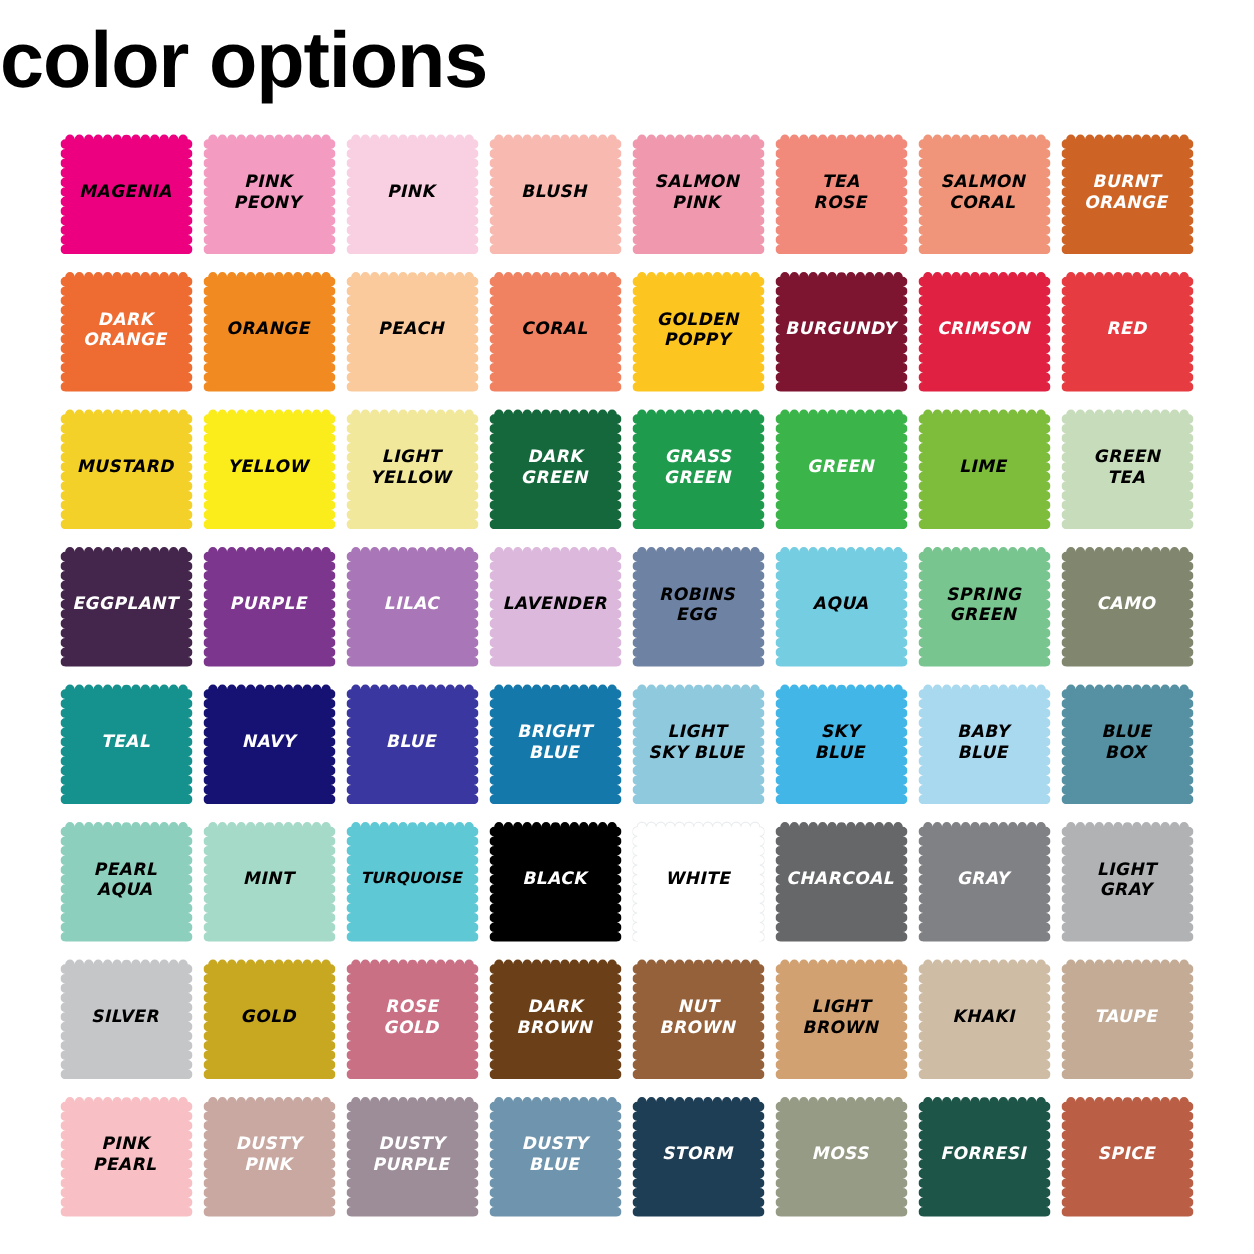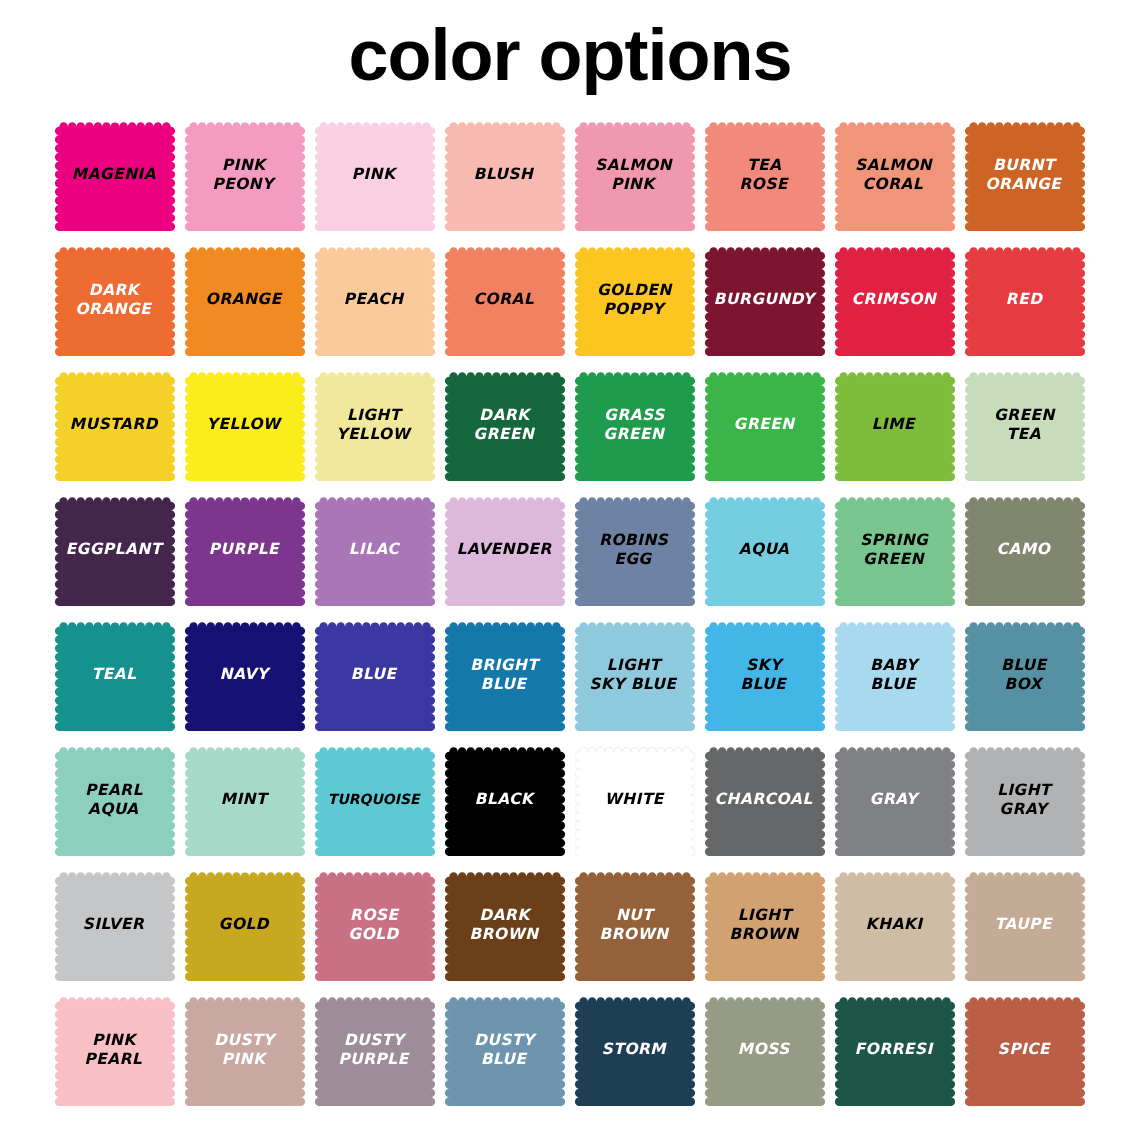--- a/index.html
+++ b/index.html
@@ -18,21 +18,21 @@
     position: relative;
     width: 1140px;
     height: 1140px;
     background: #ffffff;
   }
   #title {
     position: absolute;
     top: 12px;
     left: 0;
     width: 1140px;
-    text-align: center;
+    text-align: left;
     font-family: "Liberation Sans", sans-serif;
     font-weight: bold;
     font-size: 72px;
     line-height: 86px;
     letter-spacing: -1px;
     color: #000000;
     white-space: nowrap;
   }
   #grid {
     position: absolute;

